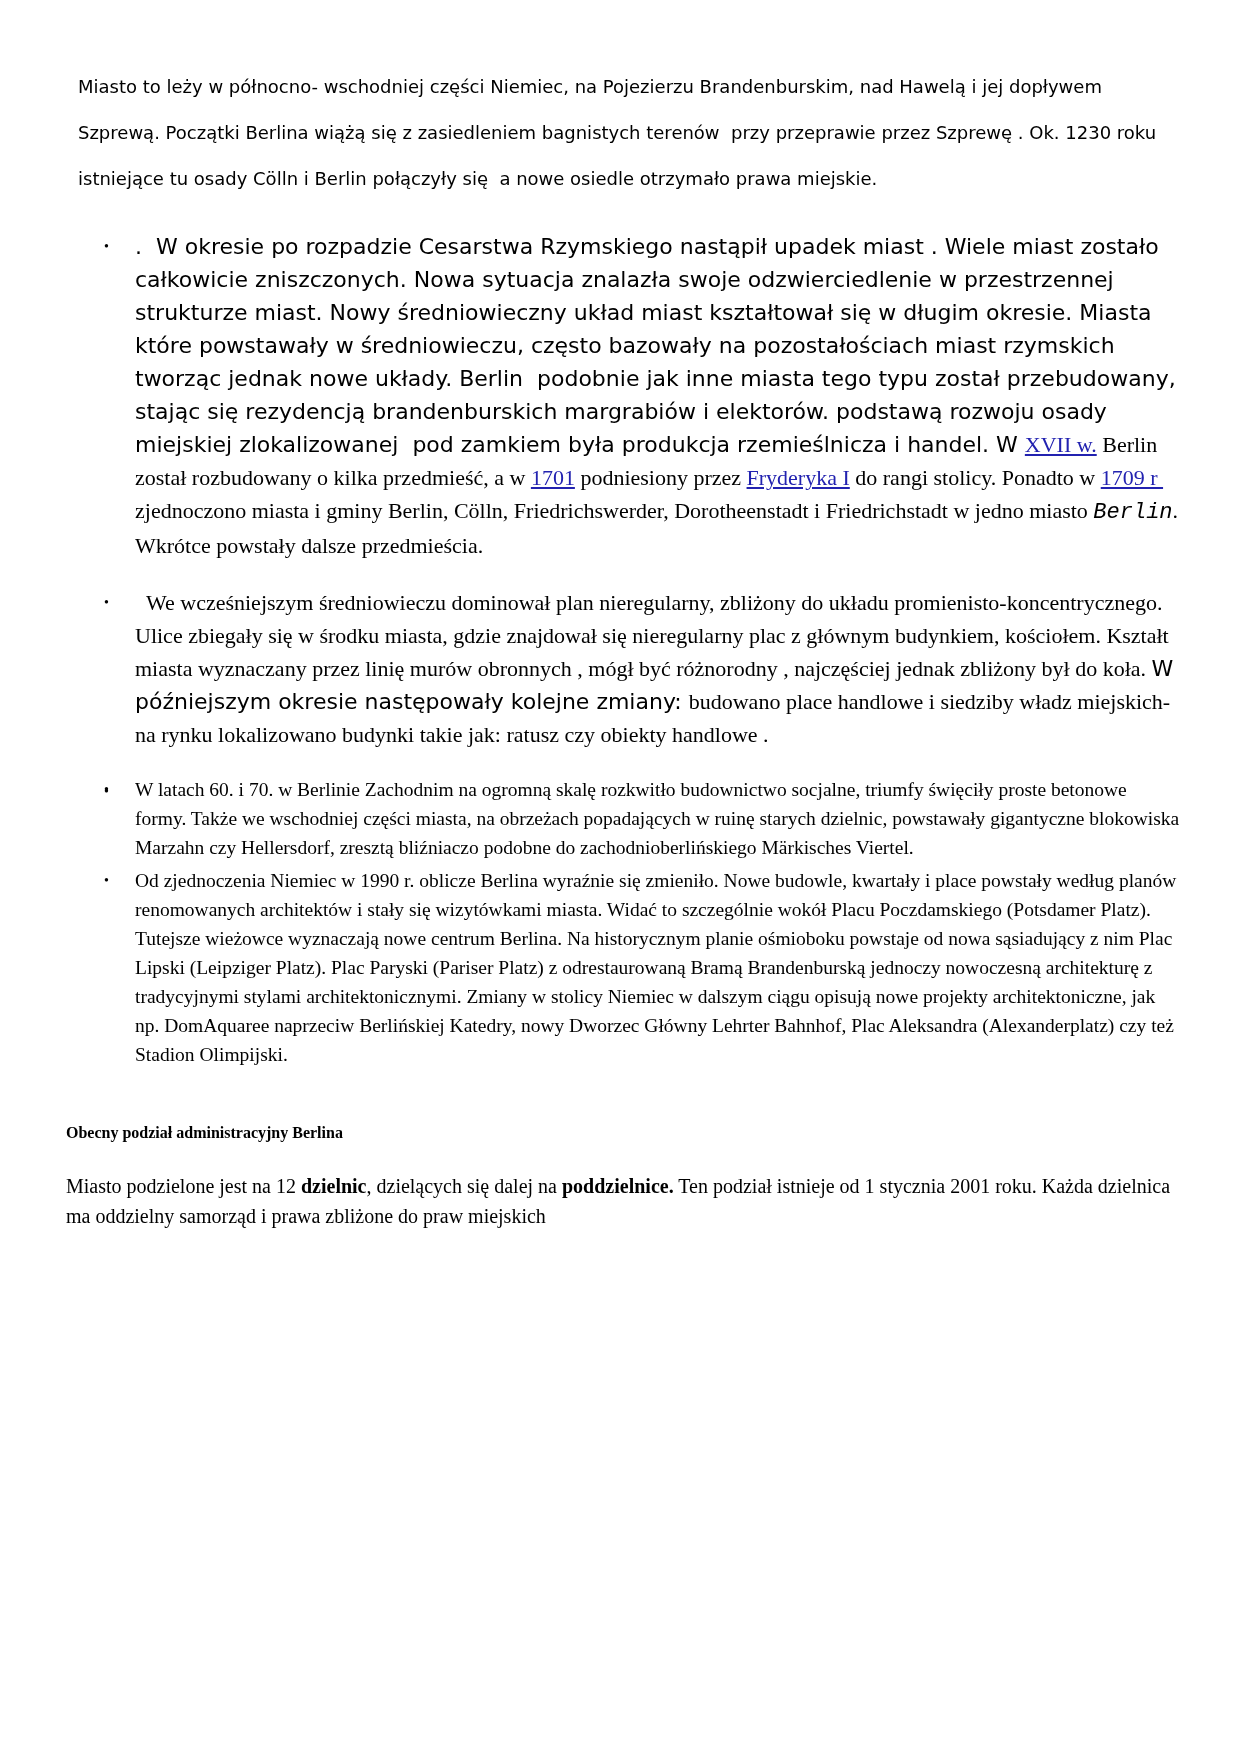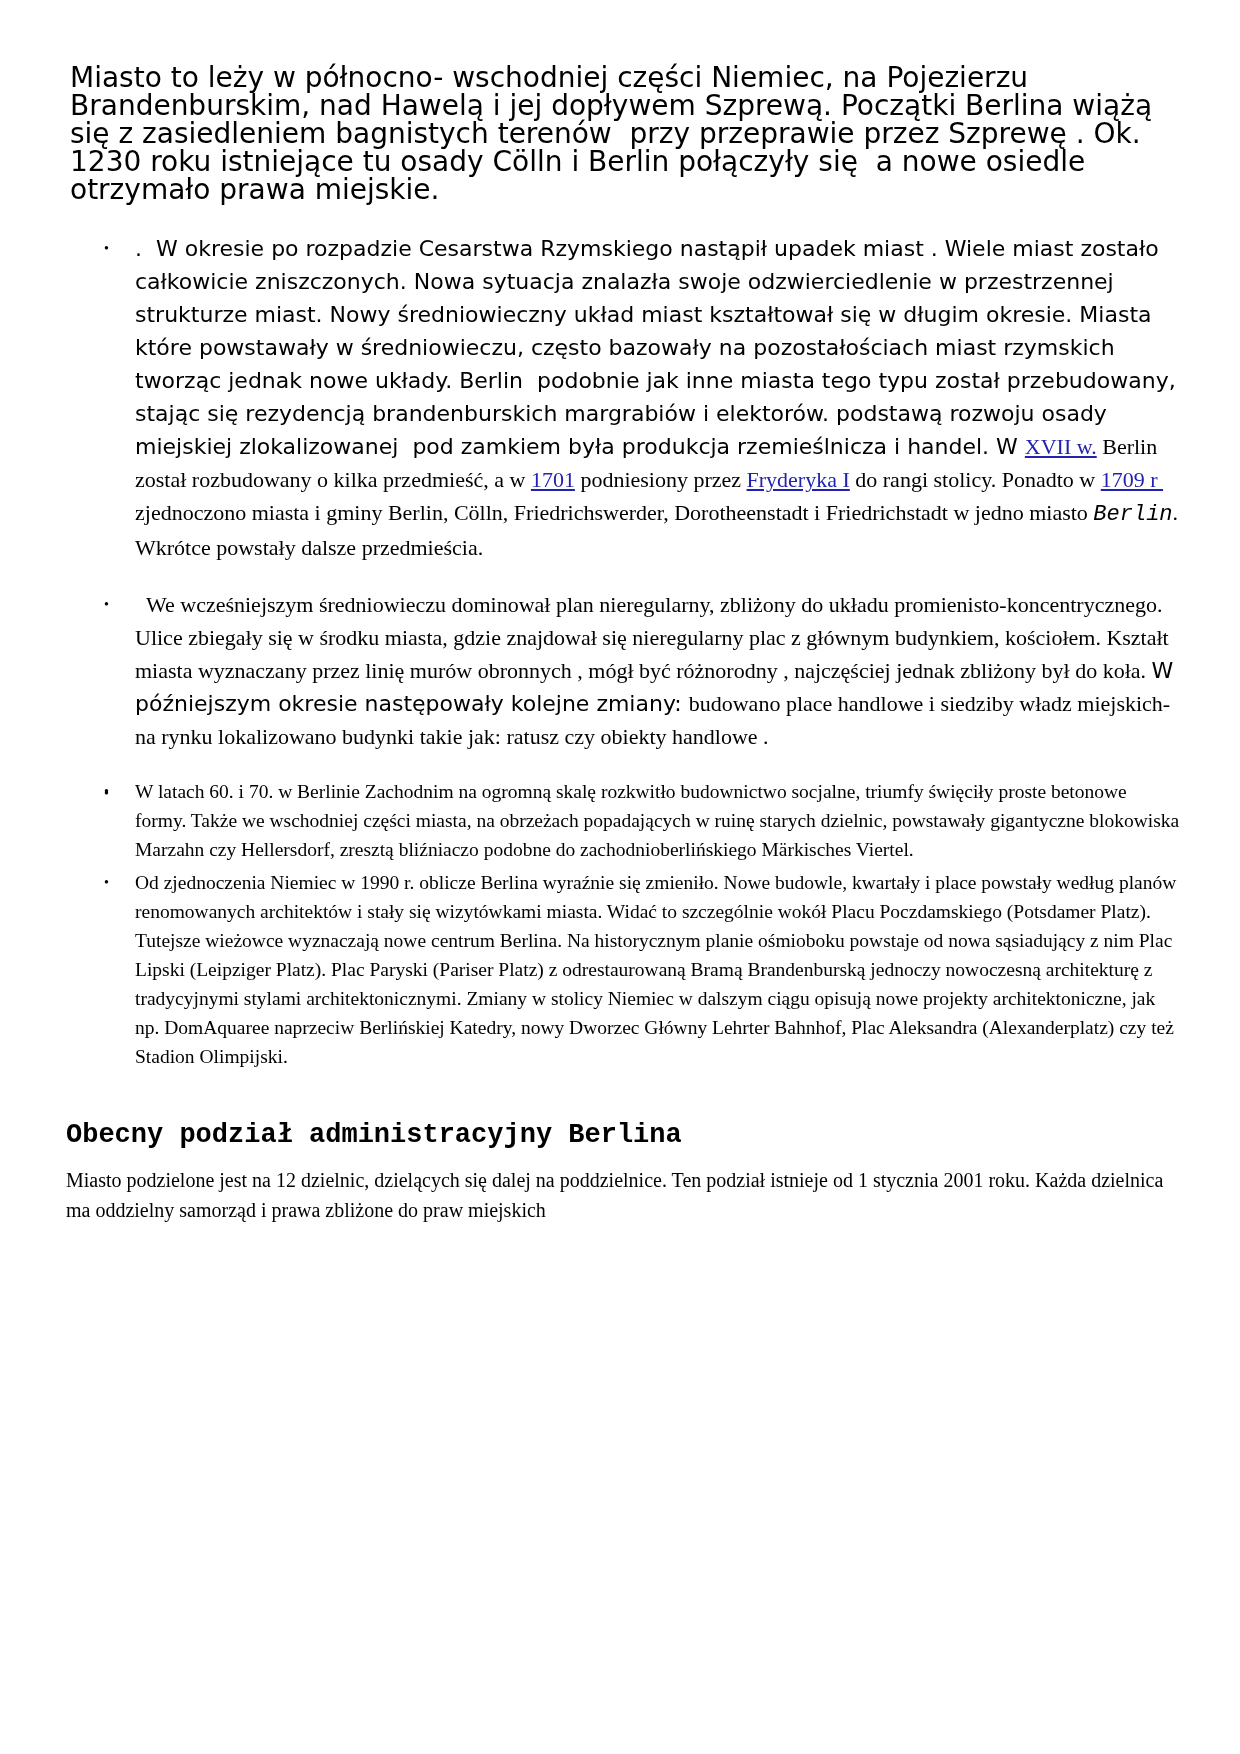--- a/index.html
+++ b/index.html
@@ -7,24 +7,24 @@
     position: relative;
     width: 1240px;
     min-height: 1754px;
     background: #ffffff;
     box-sizing: border-box;
     padding: 64px 60px 40px 66px;
     color: #000000;
     overflow: hidden;
   }
   .intro {
-    margin: 0 0 28px 4px;
+    margin: 0 0 28px 12px;
     font-family: "DejaVu Sans", sans-serif;
-    font-size: 28px;
-    line-height: 28px;
+    font-size: 18px;
+    line-height: 46px;
     white-space: pre-wrap;
   }
   .bullet-list { margin: 0; padding: 0; }
   .bullet {
     position: relative;
     padding-left: 69px;
     margin: 0 0 24px 0;
   }
   .bullet--large { font-size: 22px; line-height: 33px; }
   .bullet--small { font-size: 19.5px; line-height: 29px; margin-bottom: 4px; }
@@ -32,32 +32,32 @@
     position: absolute;
     left: 38px;
     top: 0;
     font-size: 14px;
     line-height: inherit;
   }
   .runs { white-space: pre-wrap; }
   .run-sans        { font-family: "DejaVu Sans", sans-serif; }
   .run-serif       { font-family: "Liberation Serif", serif; }
   .run-serif-italic{ font-family: Liberation Mono, monospace; font-style: italic; }
-  .run-serif-bold  { font-family: "Liberation Serif", serif; font-weight: normal; }
+  .run-serif-bold  { font-family: "Liberation Serif", serif; font-weight: bold; }
   .run-link {
     font-family: "Liberation Serif", serif;
     color: var(--link-color, #2222b0);
     text-decoration: underline;
     cursor: pointer;
   }
   .section-heading {
-    font-family: Liberation Mono, monospace;
-    font-size: 27px;
+    font-family: Liberation Serif, serif;
+    font-size: 16px;
     font-weight: bold;
-    margin: 50px 0 16px 0;
+    margin: 50px 0 24px 0;
     line-height: 28px;
   }
   .closing {
     font-family: "Liberation Serif", serif;
     font-size: 20px;
     line-height: 30px;
     margin: 0;
     white-space: pre-wrap;
   }
 </style>

